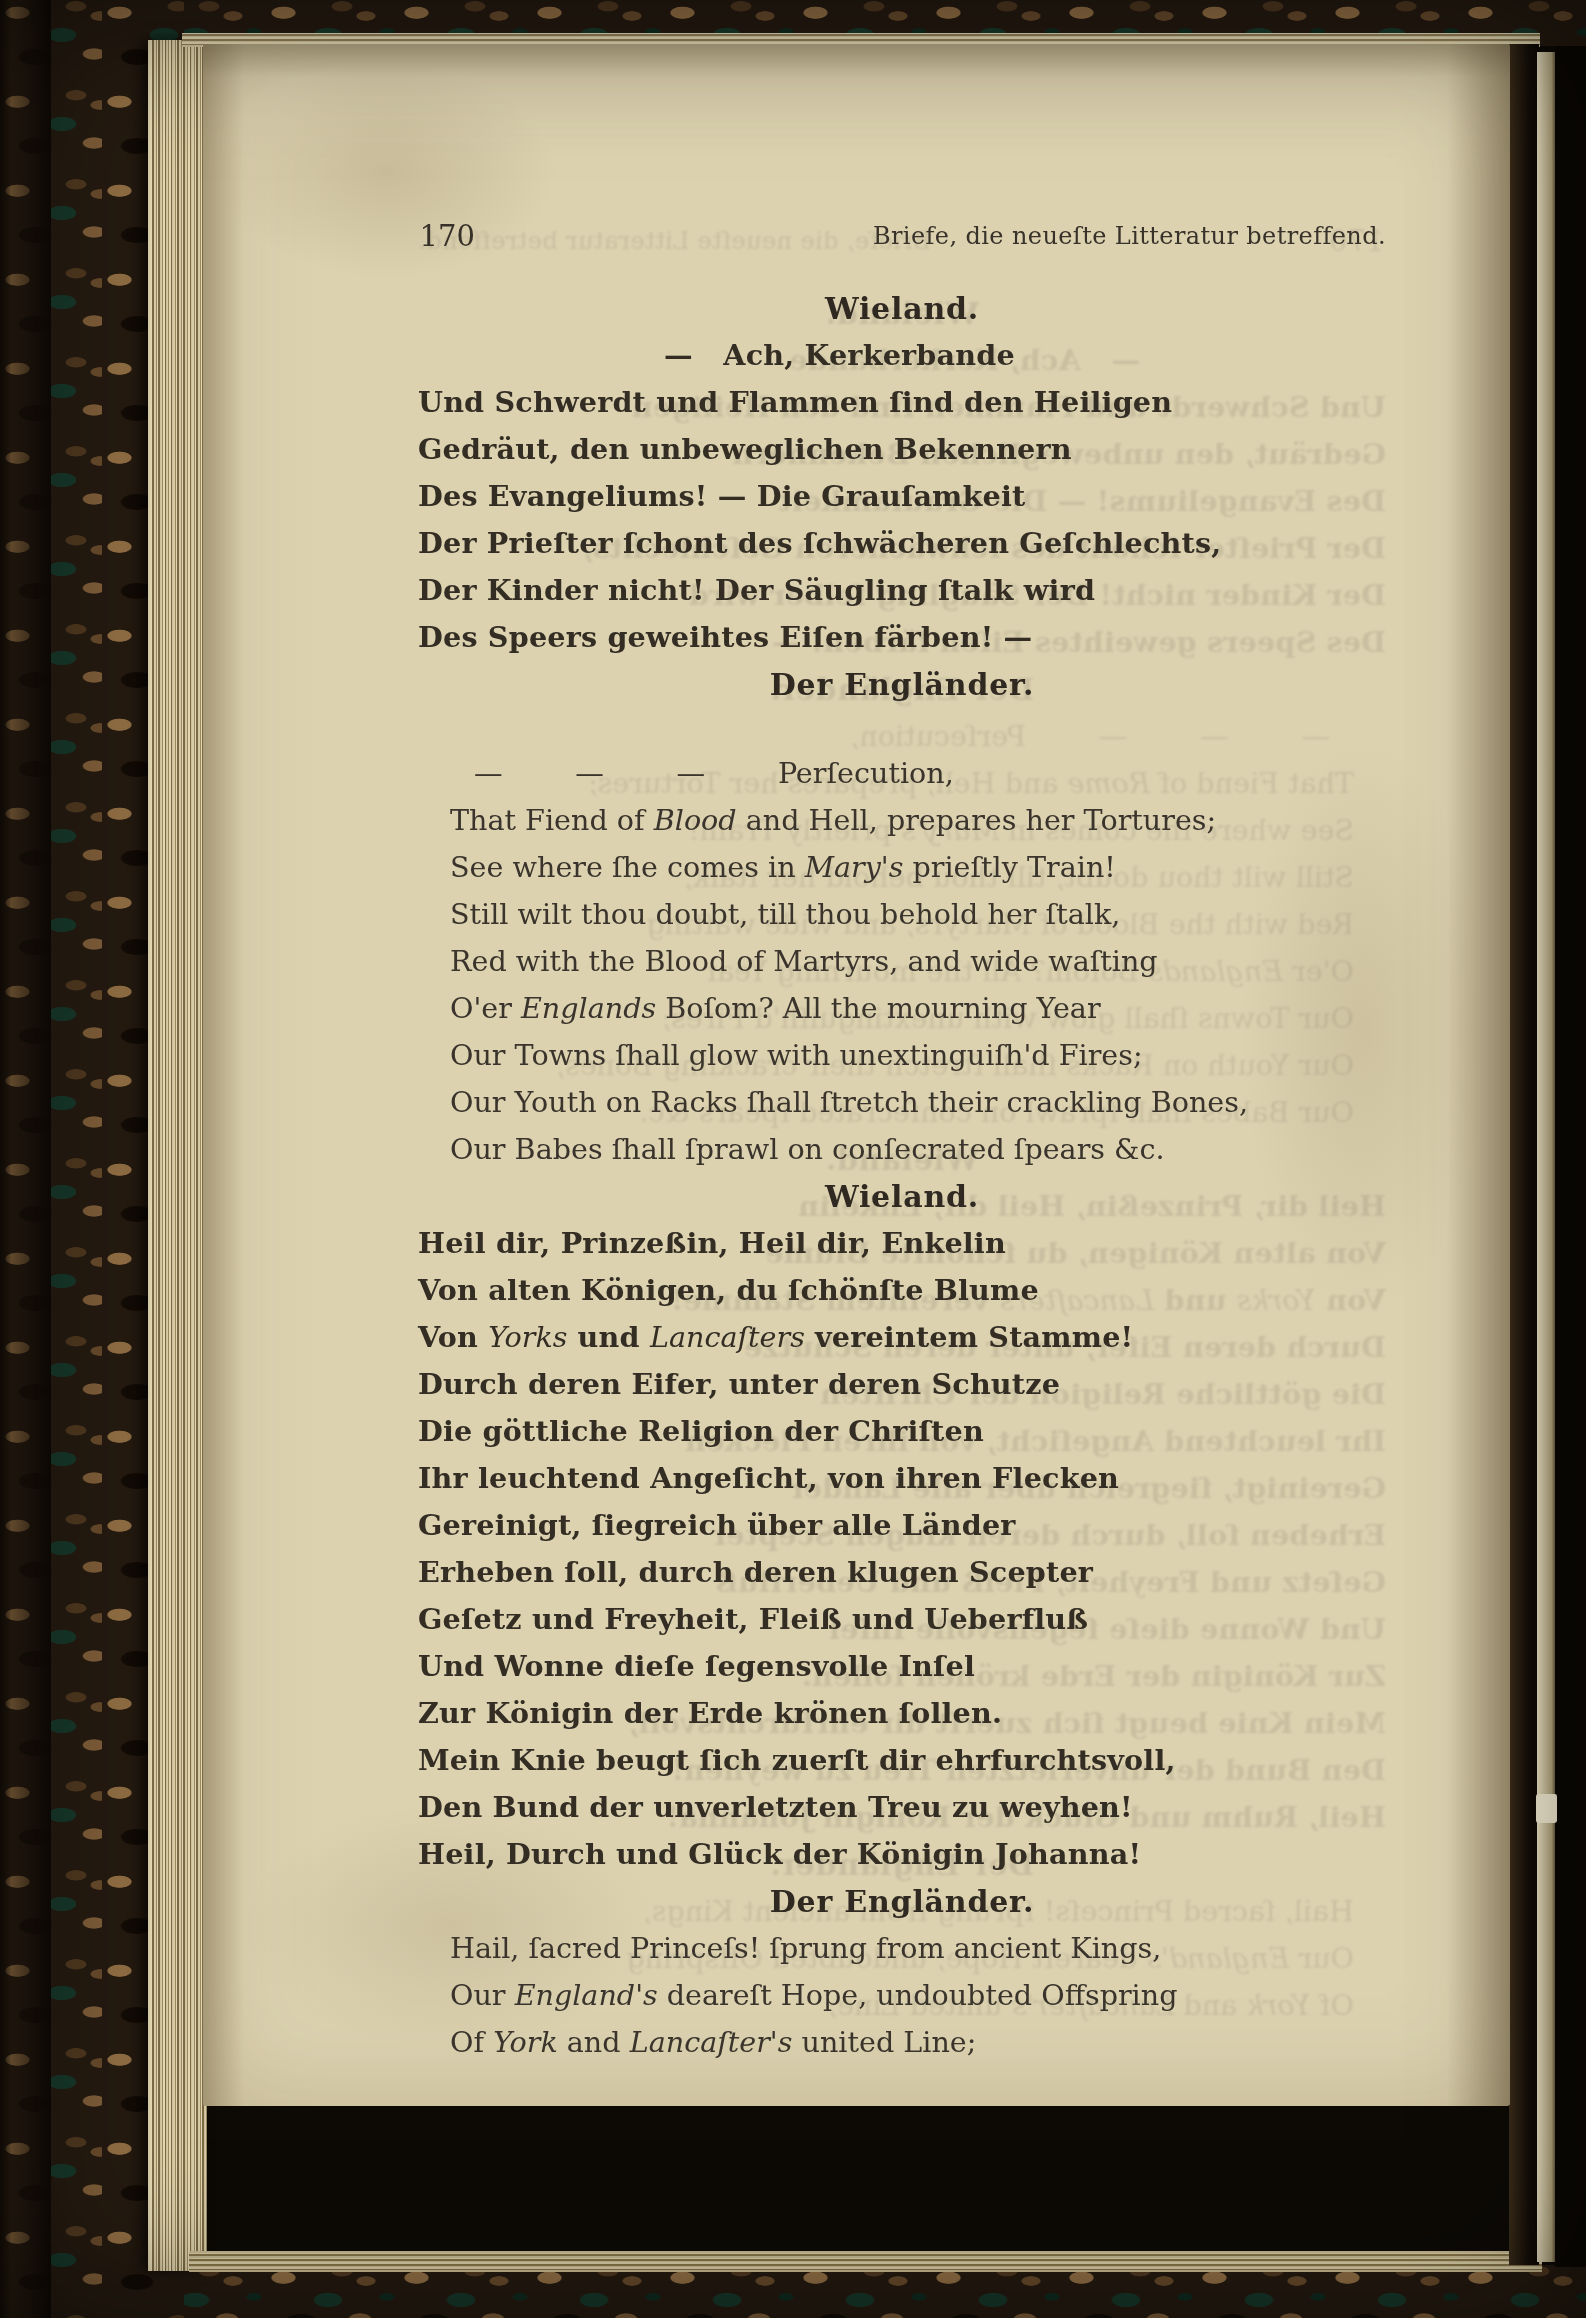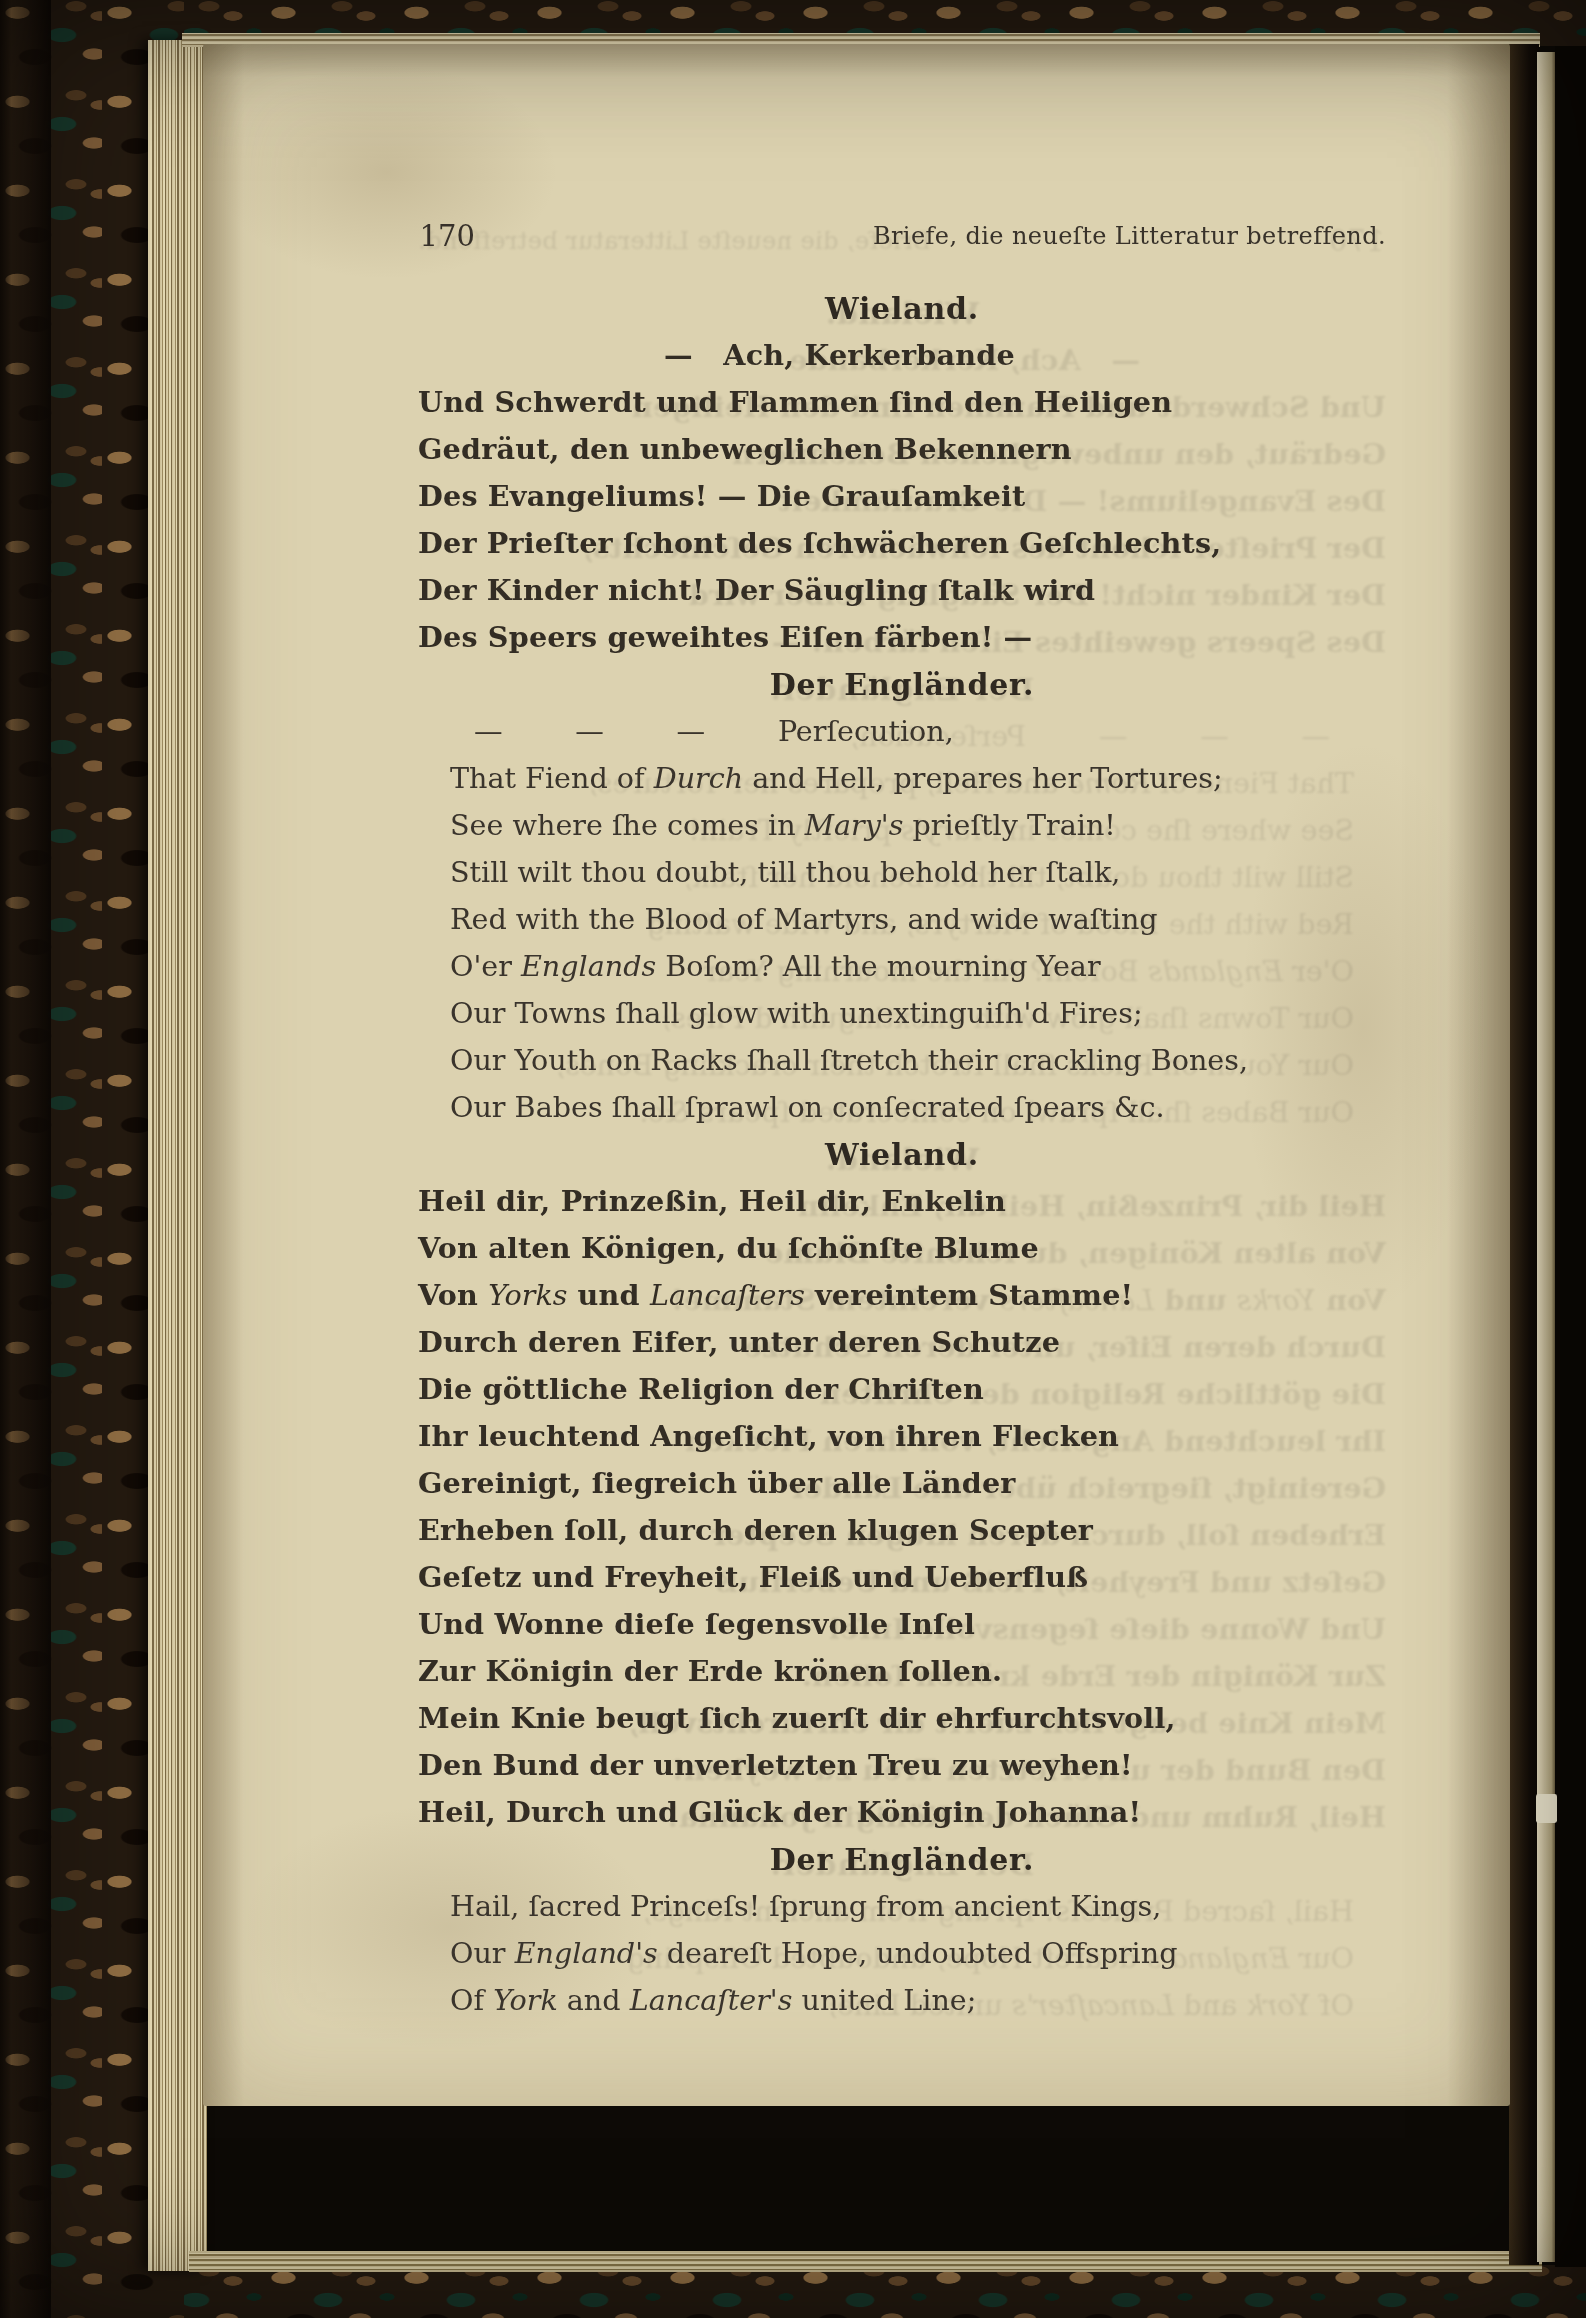--- a/index.html
+++ b/index.html
@@ -192,22 +192,22 @@
       <div class="flow">
           <div class="line de head"><span>Wieland.</span></div>
           <div class="line de" style="padding-left: 246px;"><span>—   Ach, Kerkerbande</span></div>
           <div class="line de"><span>Und Schwerdt und Flammen ſind den Heiligen</span></div>
           <div class="line de"><span>Gedräut, den unbeweglichen Bekennern</span></div>
           <div class="line de"><span>Des Evangeliums! — Die Grauſamkeit</span></div>
           <div class="line de"><span>Der Prieſter ſchont des ſchwächeren Geſchlechts,</span></div>
           <div class="line de"><span>Der Kinder nicht! Der Säugling ſtalk wird</span></div>
           <div class="line de"><span>Des Speers geweihtes Eiſen färben! —</span></div>
           <div class="line de head"><span>Der Engländer.</span></div>
-          <div class="line en" style="padding-left: 56px;"><span>—        —        —        Perſecution,</span></div>
-          <div class="line en"><span>That Fiend of </span><i>Durch</i><span> and Hell, prepares her Tortures;</span></div>
+          <div class="line en" style="padding-left: 56px; margin-top: 42px;"><span>—        —        —        Perſecution,</span></div>
+          <div class="line en"><span>That Fiend of </span><i>Blood</i><span> and Hell, prepares her Tortures;</span></div>
           <div class="line en"><span>See where ſhe comes in </span><i>Mary's</i><span> prieſtly Train!</span></div>
           <div class="line en"><span>Still wilt thou doubt, till thou behold her ſtalk,</span></div>
           <div class="line en"><span>Red with the Blood of Martyrs, and wide waſting</span></div>
           <div class="line en"><span>O'er </span><i>Englands</i><span> Boſom? All the mourning Year</span></div>
           <div class="line en"><span>Our Towns ſhall glow with unextinguiſh'd Fires;</span></div>
           <div class="line en"><span>Our Youth on Racks ſhall ſtretch their crackling Bones,</span></div>
           <div class="line en"><span>Our Babes ſhall ſprawl on conſecrated ſpears &amp;c.</span></div>
           <div class="line de head"><span>Wieland.</span></div>
           <div class="line de"><span>Heil dir, Prinzeßin, Heil dir, Enkelin</span></div>
           <div class="line de"><span>Von alten Königen, du ſchönſte Blume</span></div>

